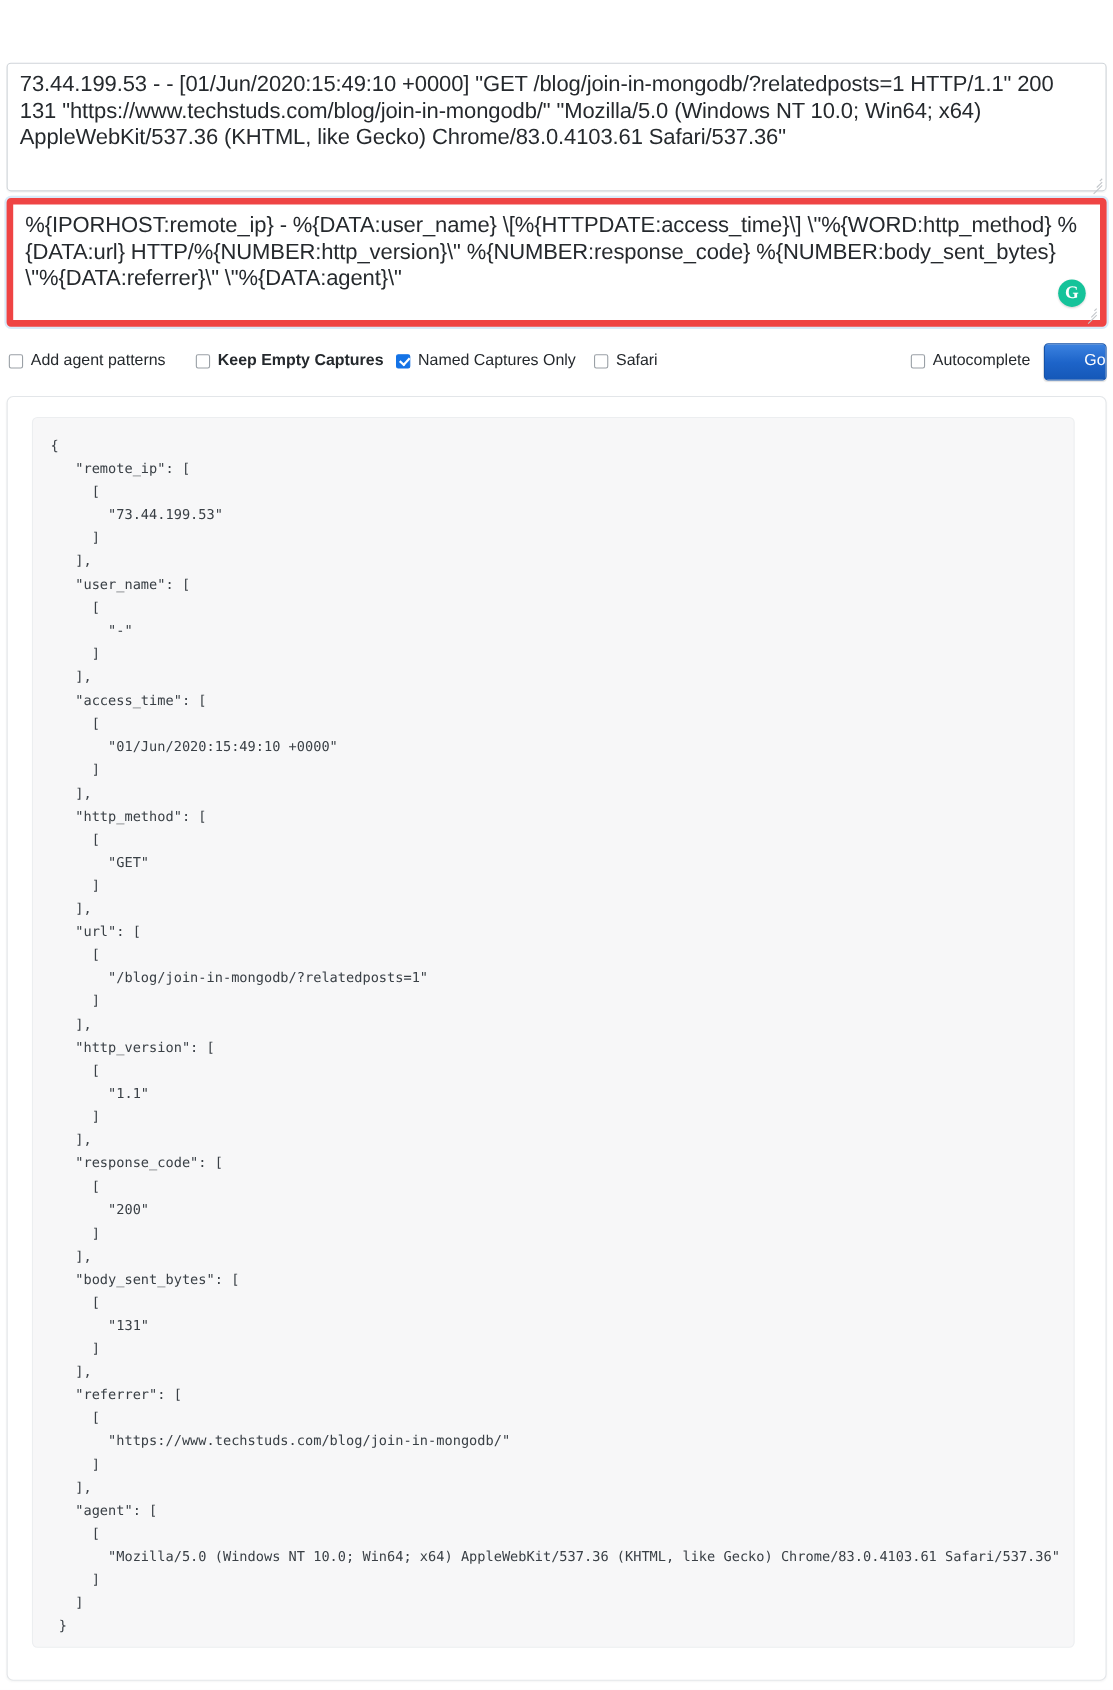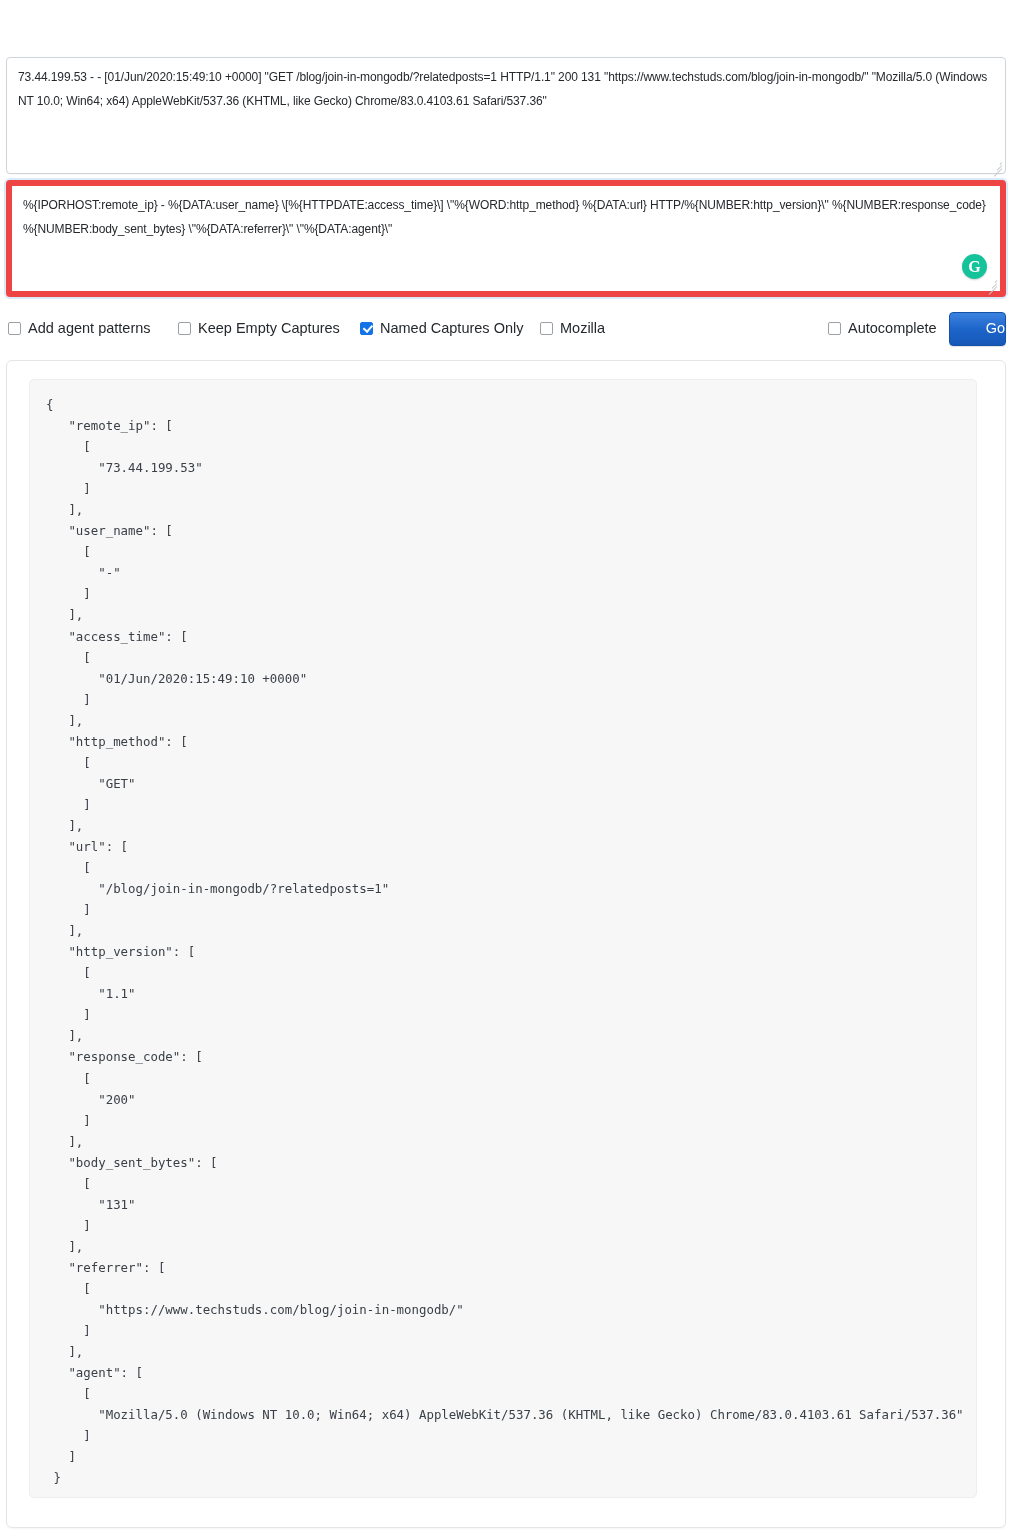--- a/index.html
+++ b/index.html
@@ -52,21 +52,21 @@
     border: 6px solid #ef4444;
     box-shadow: 0 0 0 2px rgba(120,180,235,0.28);
   }
 
   .ta-text {
     position: absolute;
     left: 11px;
     top: 7px;
     right: 13px;
     font-family: "Liberation Sans", sans-serif;
-    font-size: 12px;
+    font-size: 20px;
     line-height: 24px;
     color: #25292d;
     white-space: pre-wrap;
     word-break: break-word;
     letter-spacing: -0.1px;
   }
 
   .resize-grip {
     position: absolute;
     right: 2px;
@@ -231,31 +231,31 @@
         <i></i>
         <i></i>
       </div>
   </div>
 
   <div class="options-row">
     <label class="opt" style="left:8px;">
       <span class="cbx"></span>
       <span>Add agent patterns</span>
     </label>
-    <label class="opt" style="left:178px;">
+    <label class="opt" style="left:178px;font-weight:bold;">
       <span class="cbx"></span>
       <span>Keep Empty Captures</span>
     </label>
     <label class="opt" style="left:360px;">
       <span class="cbx checked"></span>
       <span>Named Captures Only</span>
     </label>
     <label class="opt" style="left:540px;">
       <span class="cbx"></span>
-      <span>Mozilla</span>
+      <span>Safari</span>
     </label>
     <label class="opt" style="left:828px;">
       <span class="cbx"></span>
       <span>Autocomplete</span>
     </label>
   </div>
 
   <div class="go-btn">Go</div>
 
   <div class="result-card">

